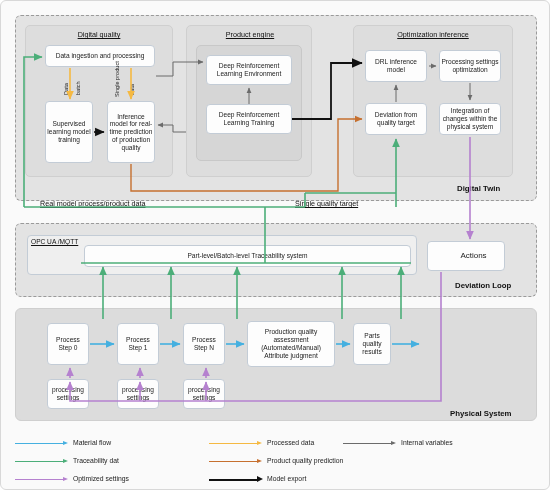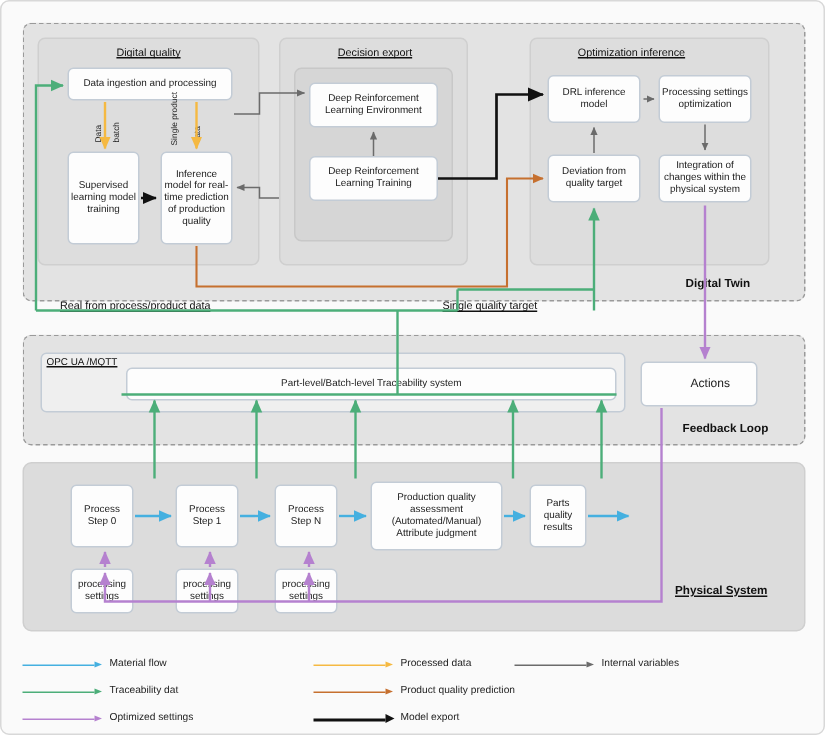--- a/index.html
+++ b/index.html
@@ -39,53 +39,53 @@
 </head>
 <body>
 
 <div id="root">
 
   <div class="dashed" style="left:14px;top:14px;width:522px;height:186px;"></div>
   <div class="dashed" style="left:14px;top:222px;width:522px;height:74px;"></div>
   <div class="dashed" style="left:14px;top:307px;width:522px;height:113px;border-style:solid;border-color:#cfcfcf;background:#dcdcdc;"></div>
 
   <div class="zone-label" style="left:456px;top:183px;">Digital Twin</div>
-  <div class="zone-label" style="left:454px;top:280px;">Feedback Loop</div>
-  <div class="zone-label" style="left:449px;top:388px;text-decoration:underline;">Physical System</div>
+  <div class="zone-label" style="left:454px;top:280px;">Deviation Loop</div>
+  <div class="zone-label" style="left:449px;top:408px;">Physical System</div>
 
   <div class="group" style="left:24px;top:24px;width:148px;height:152px;"></div>
   <div class="grp-title" style="left:56px;top:29px;width:84px;">Digital quality</div>
 
   <div class="box" style="left:44px;top:44px;width:110px;height:22px;">Data ingestion and processing</div>
 
   <div class="box" style="left:44px;top:100px;width:48px;height:62px;">Supervised learning model training</div>
 
   <div class="box" style="left:106px;top:100px;width:48px;height:62px;">Inference model for real-time prediction of production quality</div>
 
   <div class="vlabel" style="left:62px;top:94px;">Data</div>
   <div class="vlabel" style="left:74px;top:94px;">batch</div>
   <div class="vlabel" style="left:113px;top:96px;">Single product</div>
   <div class="vlabel" style="left:128px;top:94px;">data</div>
 
   <div class="group" style="left:185px;top:24px;width:126px;height:152px;"></div>
   <div class="group-inner" style="left:195px;top:44px;width:106px;height:116px;"></div>
-  <div class="grp-title" style="left:214px;top:29px;width:70px;">Decision export</div>
+  <div class="grp-title" style="left:214px;top:29px;width:70px;">Product engine</div>
 
   <div class="box" style="left:205px;top:54px;width:86px;height:30px;">Deep Reinforcement Learning Environment</div>
   <div class="box" style="left:205px;top:103px;width:86px;height:30px;">Deep Reinforcement Learning Training</div>
 
   <div class="group" style="left:352px;top:24px;width:160px;height:152px;"></div>
-  <div class="grp-title" style="left:374px;top:29px;width:92px;">Optimization inference</div>
+  <div class="grp-title" style="left:386px;top:29px;width:92px;">Optimization inference</div>
 
   <div class="box" style="left:364px;top:49px;width:62px;height:32px;">DRL inference model</div>
   <div class="box" style="left:438px;top:49px;width:62px;height:32px;">Processing settings optimization</div>
   <div class="box" style="left:364px;top:102px;width:62px;height:32px;">Deviation from quality target</div>
   <div class="box" style="left:438px;top:102px;width:62px;height:32px;">Integration of changes within the physical system</div>
 
-  <div class="band-label" style="left:39px;top:198px;">Real from process/product data</div>
+  <div class="band-label" style="left:39px;top:198px;">Real model process/product data</div>
   <div class="band-label" style="left:294px;top:198px;">Single quality target</div>
 
   <div class="opcbox" style="left:26px;top:234px;width:390px;height:40px;"></div>
   <div class="band-label" style="left:30px;top:237px;font-size:6.6px;">OPC UA /MQTT</div>
   <div class="box" style="left:83px;top:244px;width:327px;height:22px;justify-content:center;">Part-level/Batch-level Traceability system</div>
   <div class="box" style="left:426px;top:240px;width:78px;height:30px;font-size:8px;padding-left:16px;">Actions</div>
 
   <div class="box" style="left:46px;top:322px;width:42px;height:42px;">Process Step 0</div>
   <div class="box" style="left:116px;top:322px;width:42px;height:42px;">Process Step 1</div>
   <div class="box" style="left:182px;top:322px;width:42px;height:42px;">Process Step N</div>

